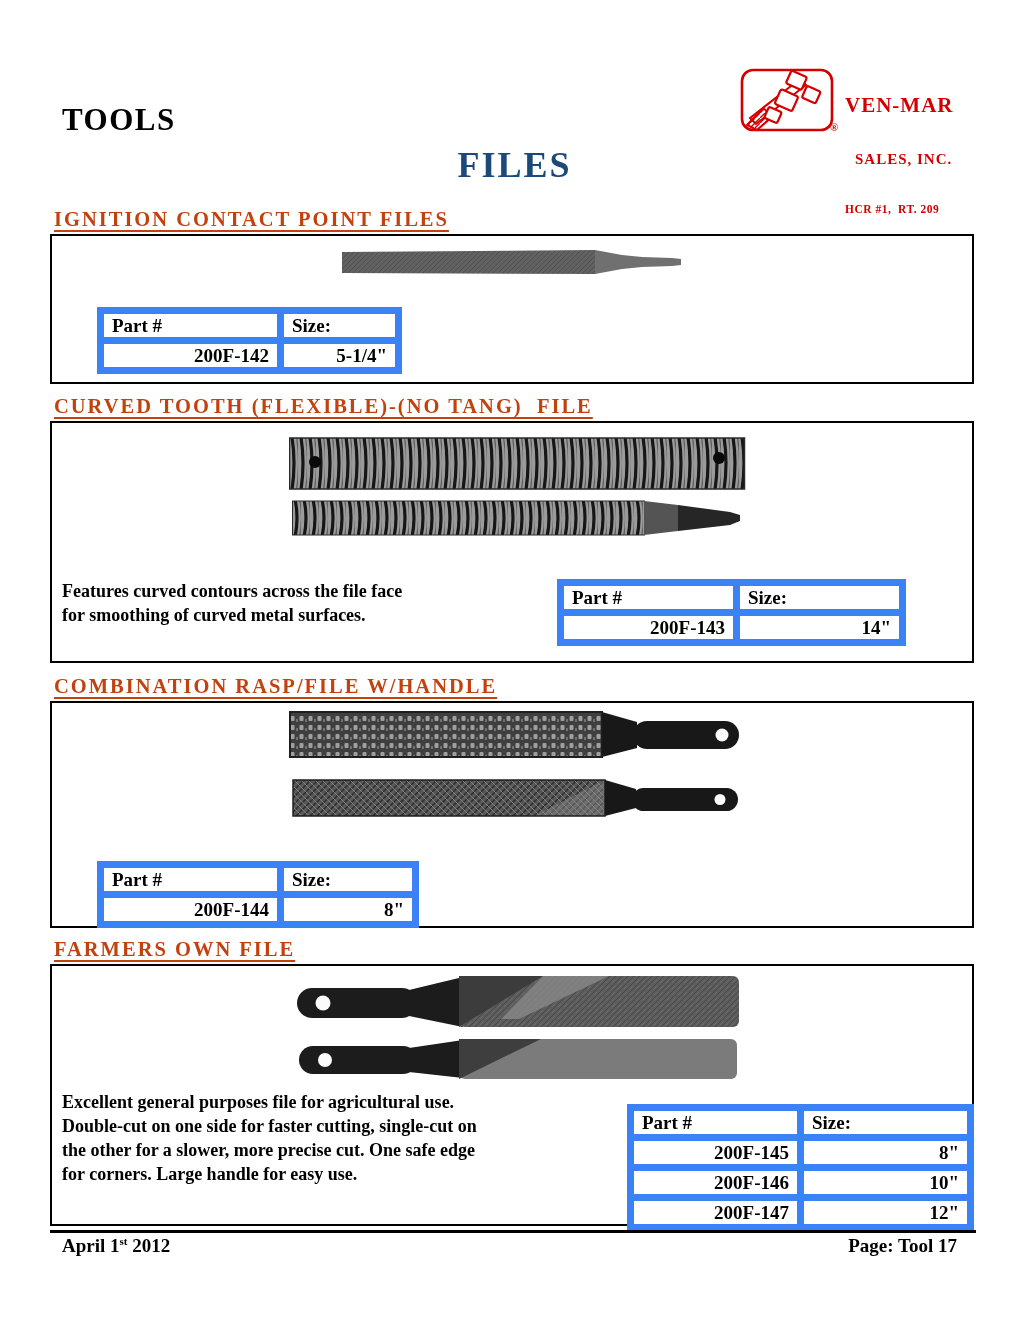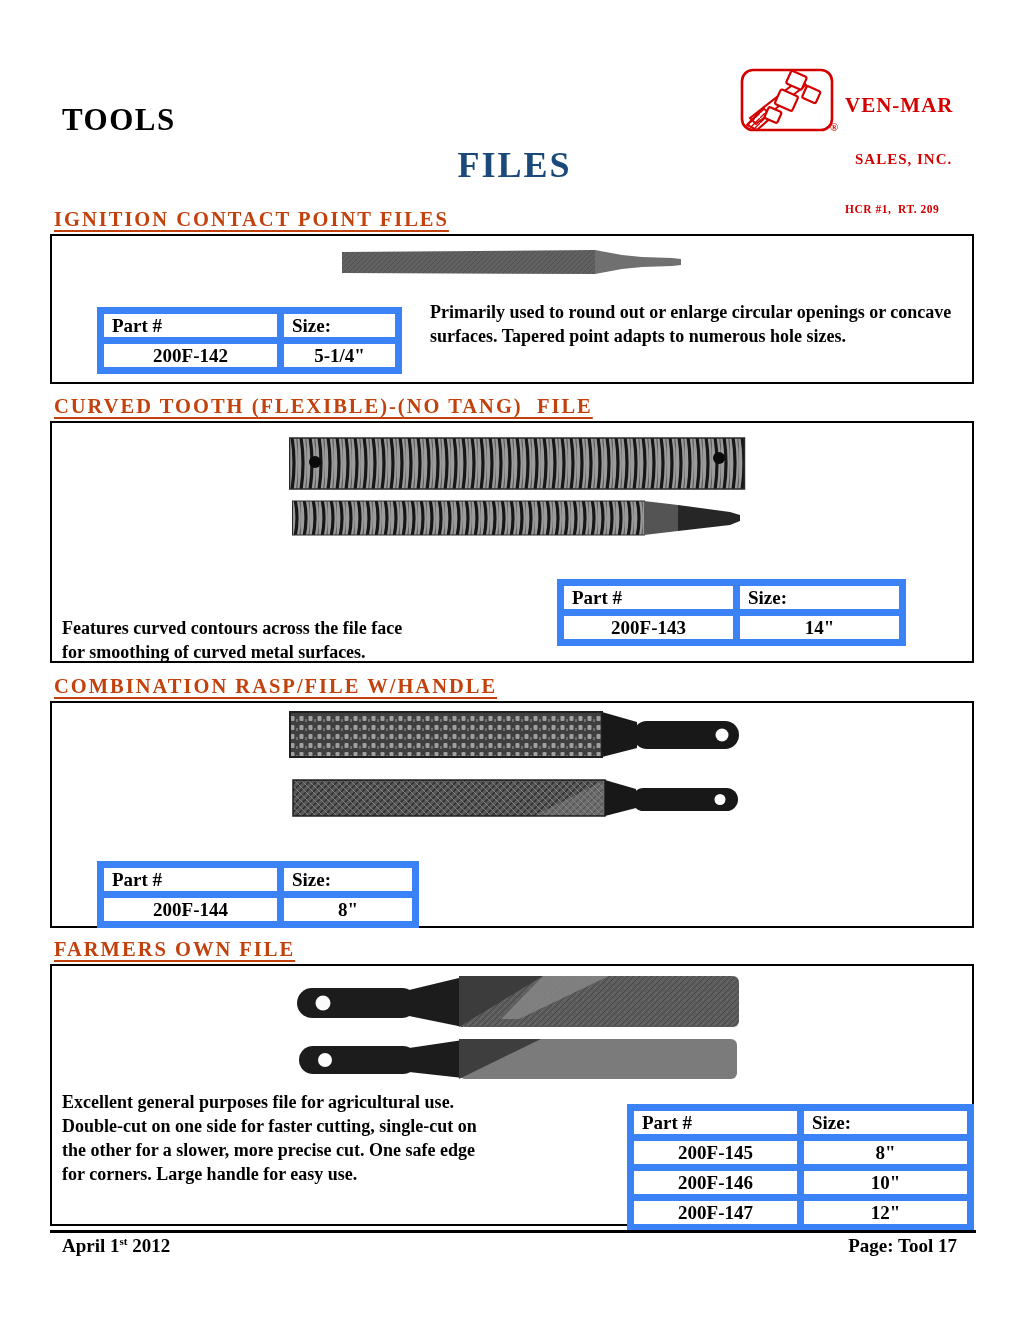--- a/index.html
+++ b/index.html
@@ -50,30 +50,30 @@
   .img4a { left:291px; top:971px; }
   .img4b { left:293px; top:1038px; }
 
   
   .ptable {
     position:absolute; border-collapse:collapse; table-layout:fixed;
     font-size:19px; font-weight:bold; color:#000; background:#fff;
   }
   .ptable th, .ptable td { border:7px solid #3b82f6; height:23px; padding:0 8px; overflow:hidden; }
   .ptable th { text-align:left; }
-  .ptable td { text-align:center; }
+  .ptable td { text-align:right; }
   .t1 { left:97px;  top:307px;  } .t1 .c1{width:180px;} .t1 .c2{width:118px;}
   .t2 { left:557px; top:579px;  } .t2 .c1{width:176px;} .t2 .c2{width:166px;}
   .t3 { left:97px;  top:861px;  } .t3 .c1{width:180px;} .t3 .c2{width:135px;}
   .t4 { left:627px; top:1104px; } .t4 .c1{width:170px;} .t4 .c2{width:170px;}
 
   
   .desc { position:absolute; font-size:18px; font-weight:bold; line-height:24px; color:#000; }
   .d1 { left:430px; top:300px;  width:548px; }
-  .d2 { left:62px;  top:579px;  width:350px;margin-top:37px; }
+  .d2 { left:62px;  top:579px;  width:350px; }
   .d3 { left:432px; top:840px;  width:540px; }
   .d4 { left:62px;  top:1090px; width:430px; }
 
   
   .footer-rule { position:absolute; left:50px; top:1230px; width:926px; height:2.5px; background:#000; }
   .footer-date { position:absolute; left:62px; top:1235px; font-size:19px; font-weight:bold; white-space:pre; }
   .footer-date sup { font-size:11px;text-align:center; }
   .footer-page { position:absolute; right:72px; top:1235px; font-size:19px; font-weight:bold; }
 </style>
 </head>
@@ -134,21 +134,20 @@
       <th>Part #</th>
       <th>Size:</th>
     </tr>
     <tr>
       <td>200F-142</td>
       <td>5-1/4"</td>
     </tr>
   </tbody>
     </table>
 
-  <div class="desc d1">Primarily used to round out or enlarge circular openings or concave surfaces. Tapered point adapts to numerous hole sizes.</div>
 
   <div class="sec-title s2">CURVED TOOTH (FLEXIBLE)-(NO TANG)  FILE</div>
   <div class="box b2"></div>
 
   <svg class="photo img2a" width="457" height="53" viewBox="0 0 457 53">
     <defs>
       <pattern id="ct1" width="9" height="53" patternUnits="userSpaceOnUse">
         <rect width="9" height="53" fill="#9a9a9a"></rect>
         <path d="M3,0 Q7,26 3,53" stroke="#161616" stroke-width="3.2" fill="none"></path>
         <path d="M7.5,0 Q11.5,26 7.5,53" stroke="#5e5e5e" stroke-width="1.2" fill="none"></path>

